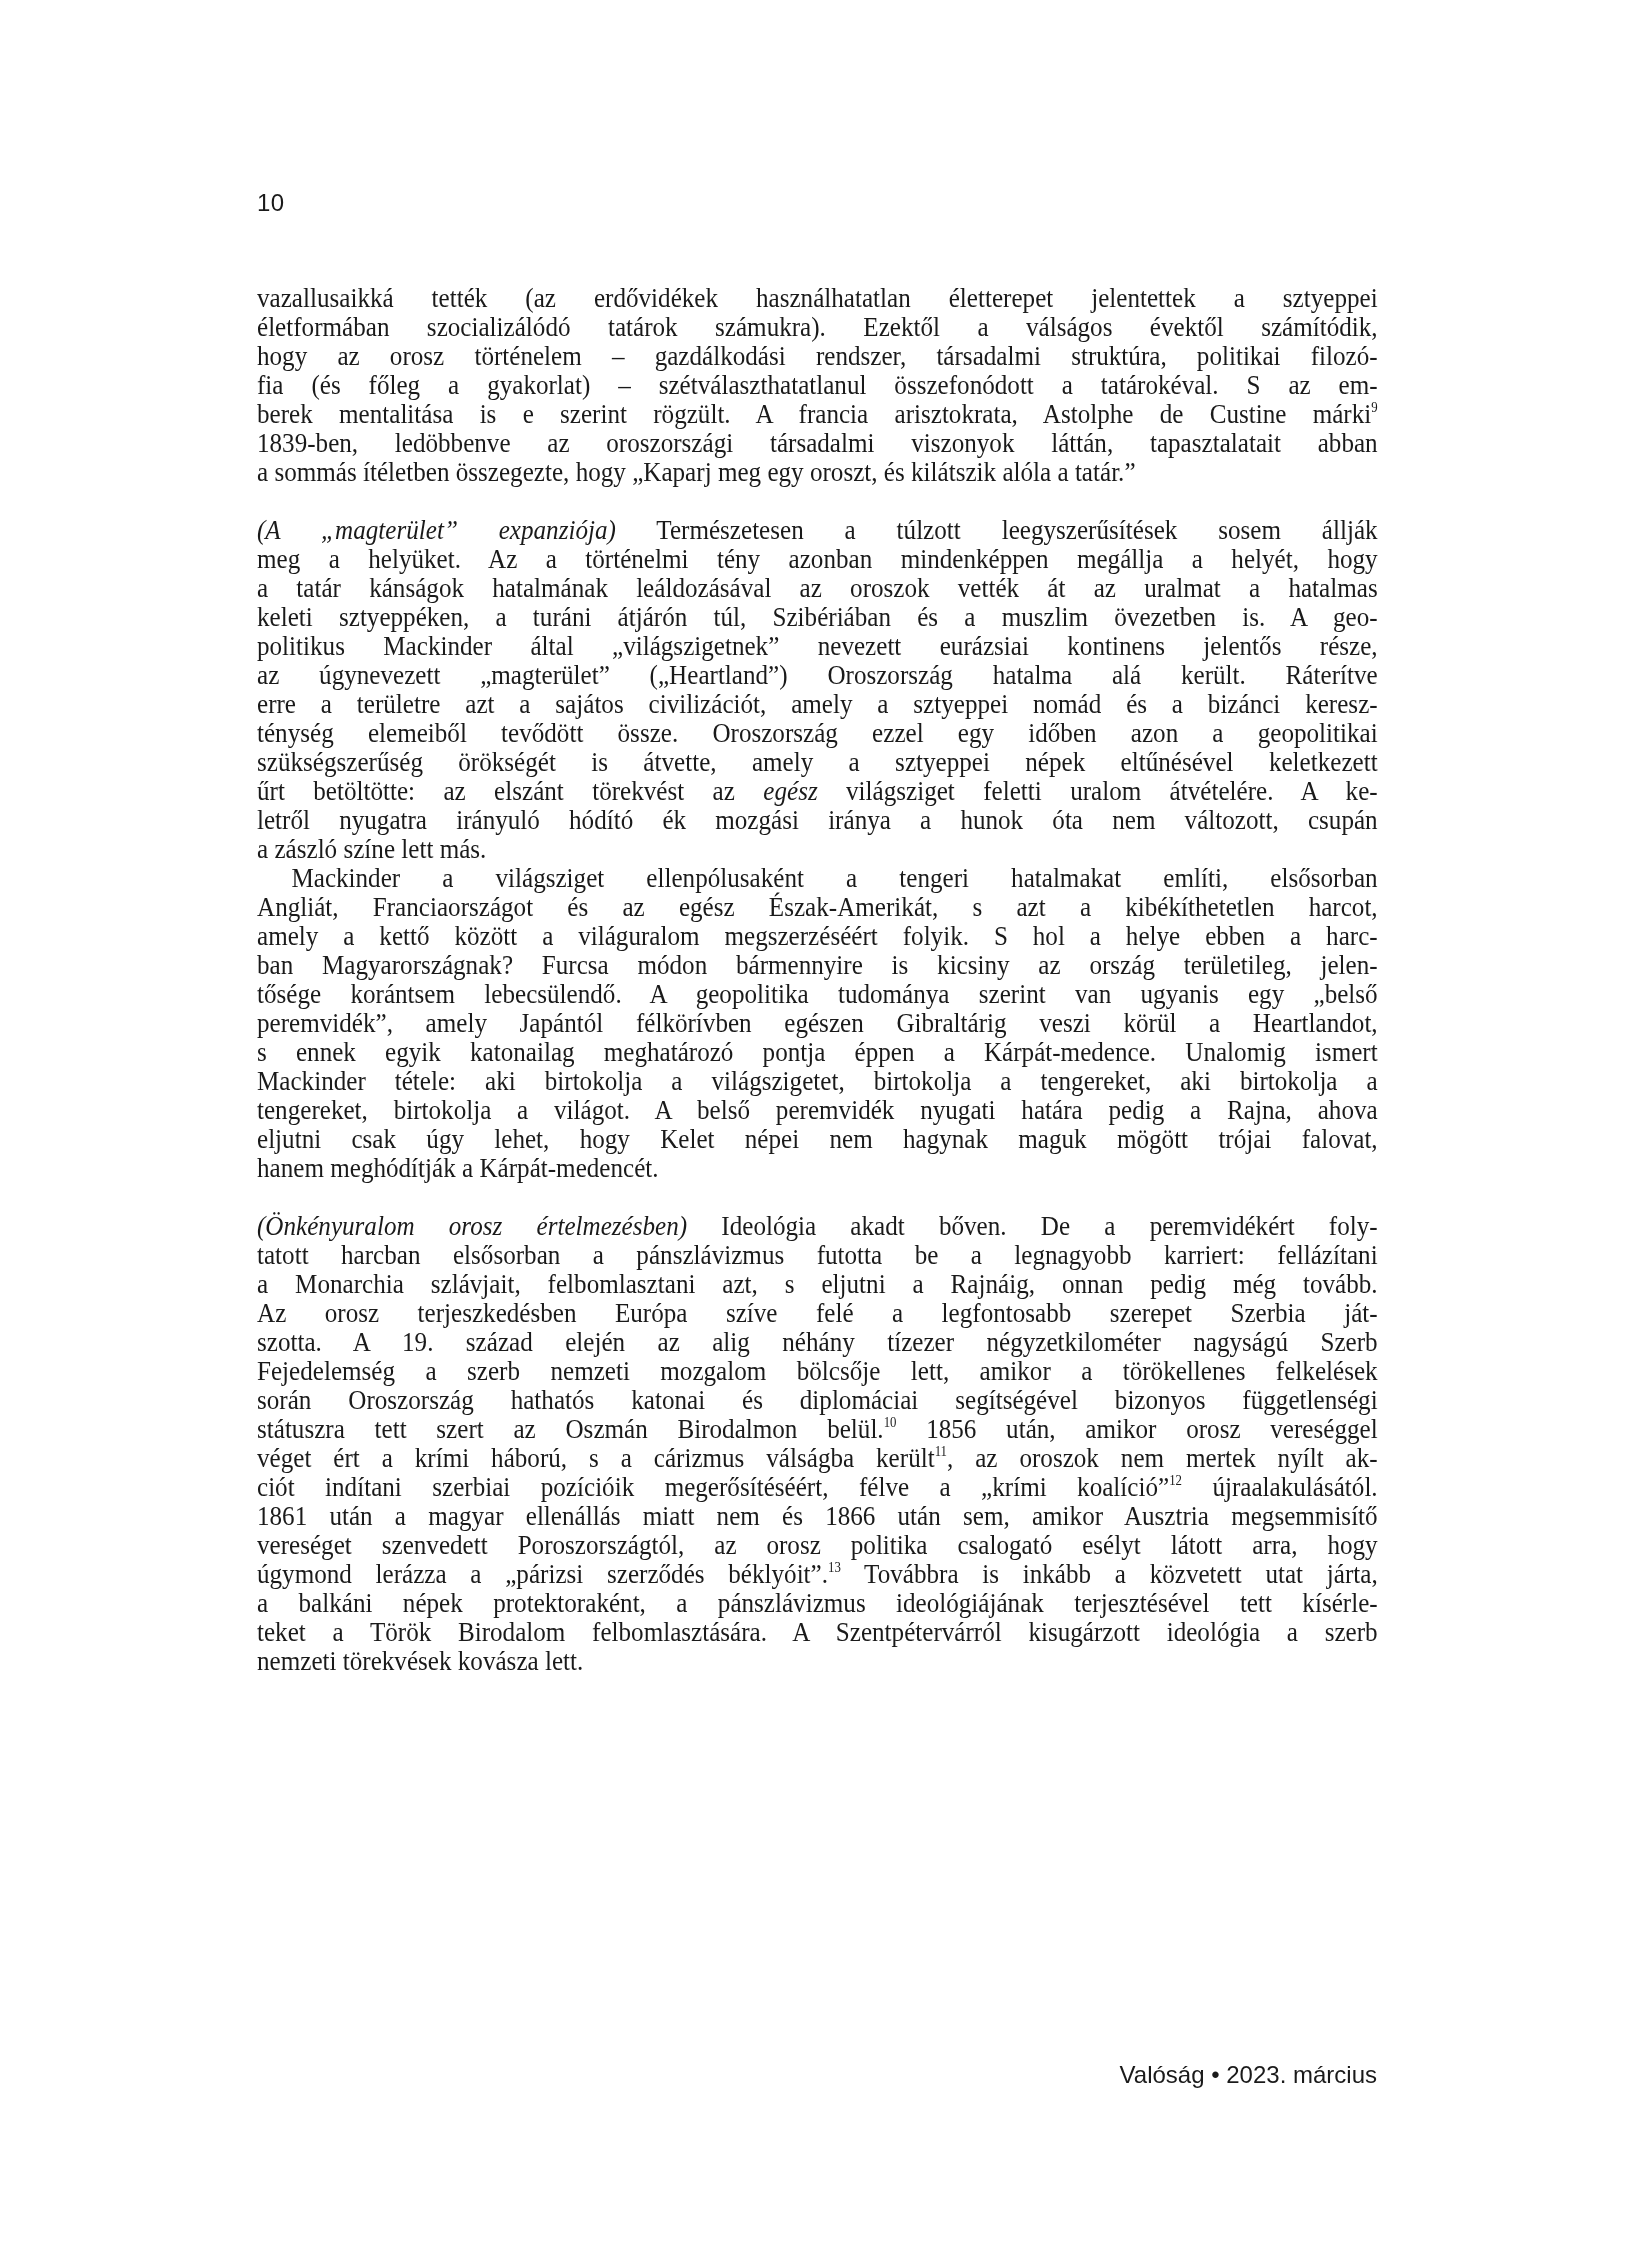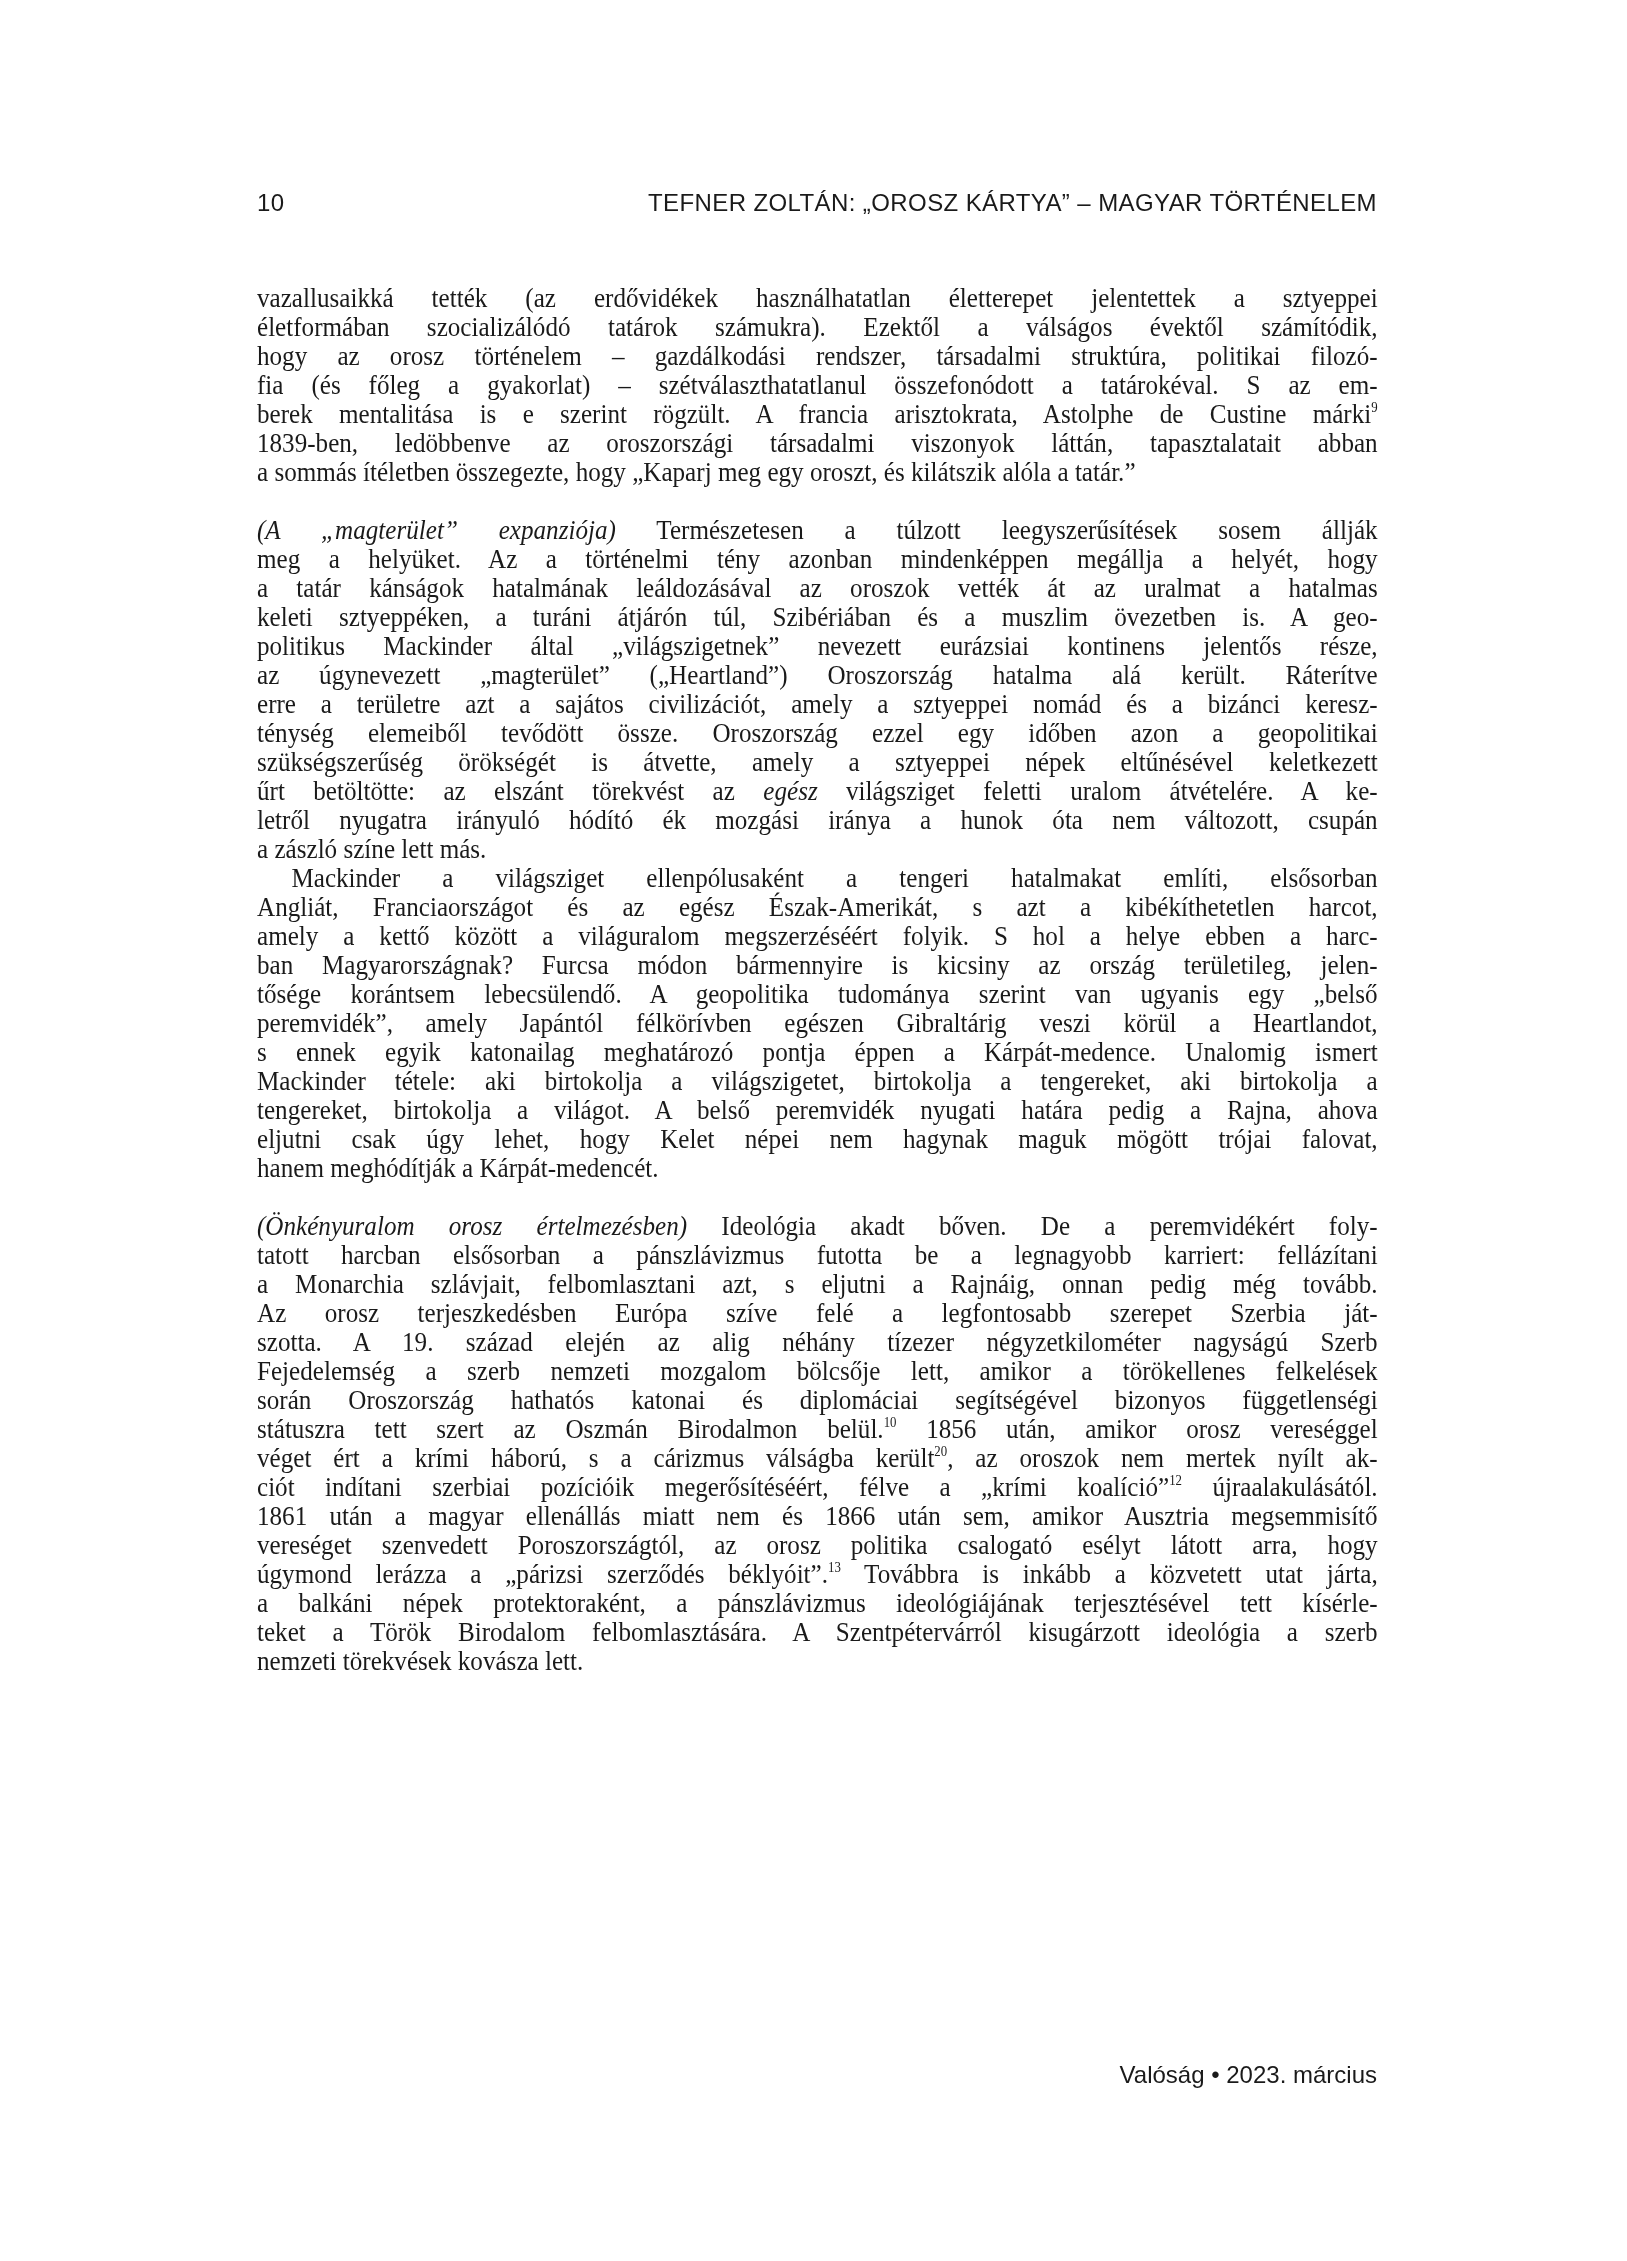--- a/index.html
+++ b/index.html
@@ -31,21 +31,20 @@
     font-family: "Liberation Sans", sans-serif; font-size: 24px; color: #1a1a1a; text-align: center;
   }
 </style>
 </head>
 <body>
 
 <div class="page">
 
   <div class="running-head">
     <span>10</span>
-    <span>TEFNER ZOLTÁN: „OROSZ KÁRTYA” – MAGYAR TÖRTÉNELEM</span>
   </div>
 
   <div class="body-text">
    <div class="body-inner">
 
     <div>
       <span class="line">vazallusaikká tették (az erdővidékek használhatatlan életterepet jelentettek a sztyeppei</span>
       <span class="line">életformában szocializálódó tatárok számukra). Ezektől a válságos évektől számítódik,</span>
       <span class="line">hogy az orosz történelem – gazdálkodási rendszer, társadalmi struktúra, politikai filozó-</span>
       <span class="line">fia (és főleg a gyakorlat) – szétválaszthatatlanul összefonódott a tatárokéval. S az em-</span>
@@ -89,21 +88,21 @@
 
     <div>
       <span class="line"><span class="sec">(Önkényuralom orosz értelmezésben)</span><span> Ideológia akadt bőven. De a peremvidékért foly-</span></span>
       <span class="line">tatott harcban elsősorban a pánszlávizmus futotta be a legnagyobb karriert: fellázítani</span>
       <span class="line">a Monarchia szlávjait, felbomlasztani azt, s eljutni a Rajnáig, onnan pedig még tovább.</span>
       <span class="line">Az orosz terjeszkedésben Európa szíve felé a legfontosabb szerepet Szerbia ját-</span>
       <span class="line">szotta. A 19. század elején az alig néhány tízezer négyzetkilométer nagyságú Szerb</span>
       <span class="line">Fejedelemség a szerb nemzeti mozgalom bölcsője lett, amikor a törökellenes felkelések</span>
       <span class="line">során Oroszország hathatós katonai és diplomáciai segítségével bizonyos függetlenségi</span>
       <span class="line"><span>státuszra tett szert az Oszmán Birodalmon belül.</span><sup>10</sup><span> 1856 után, amikor orosz vereséggel</span></span>
-      <span class="line"><span>véget ért a krími háború, s a cárizmus válságba került</span><sup>20</sup><span>, az oroszok nem mertek nyílt ak-</span></span>
+      <span class="line"><span>véget ért a krími háború, s a cárizmus válságba került</span><sup>11</sup><span>, az oroszok nem mertek nyílt ak-</span></span>
       <span class="line"><span>ciót indítani szerbiai pozícióik megerősítéséért, félve a „krími koalíció”</span><sup>12</sup><span> újraalakulásától.</span></span>
       <span class="line">1861 után a magyar ellenállás miatt nem és 1866 után sem, amikor Ausztria megsemmisítő</span>
       <span class="line">vereséget szenvedett Poroszországtól, az orosz politika csalogató esélyt látott arra, hogy</span>
       <span class="line"><span>úgymond lerázza a „párizsi szerződés béklyóit”.</span><sup>13</sup><span> Továbbra is inkább a közvetett utat járta,</span></span>
       <span class="line">a balkáni népek protektoraként, a pánszlávizmus ideológiájának terjesztésével tett kísérle-</span>
       <span class="line">teket a Török Birodalom felbomlasztására. A Szentpétervárról kisugárzott ideológia a szerb</span>
       <span class="line last">nemzeti törekvések kovásza lett.</span>
     </div>
    </div>
   </div>

